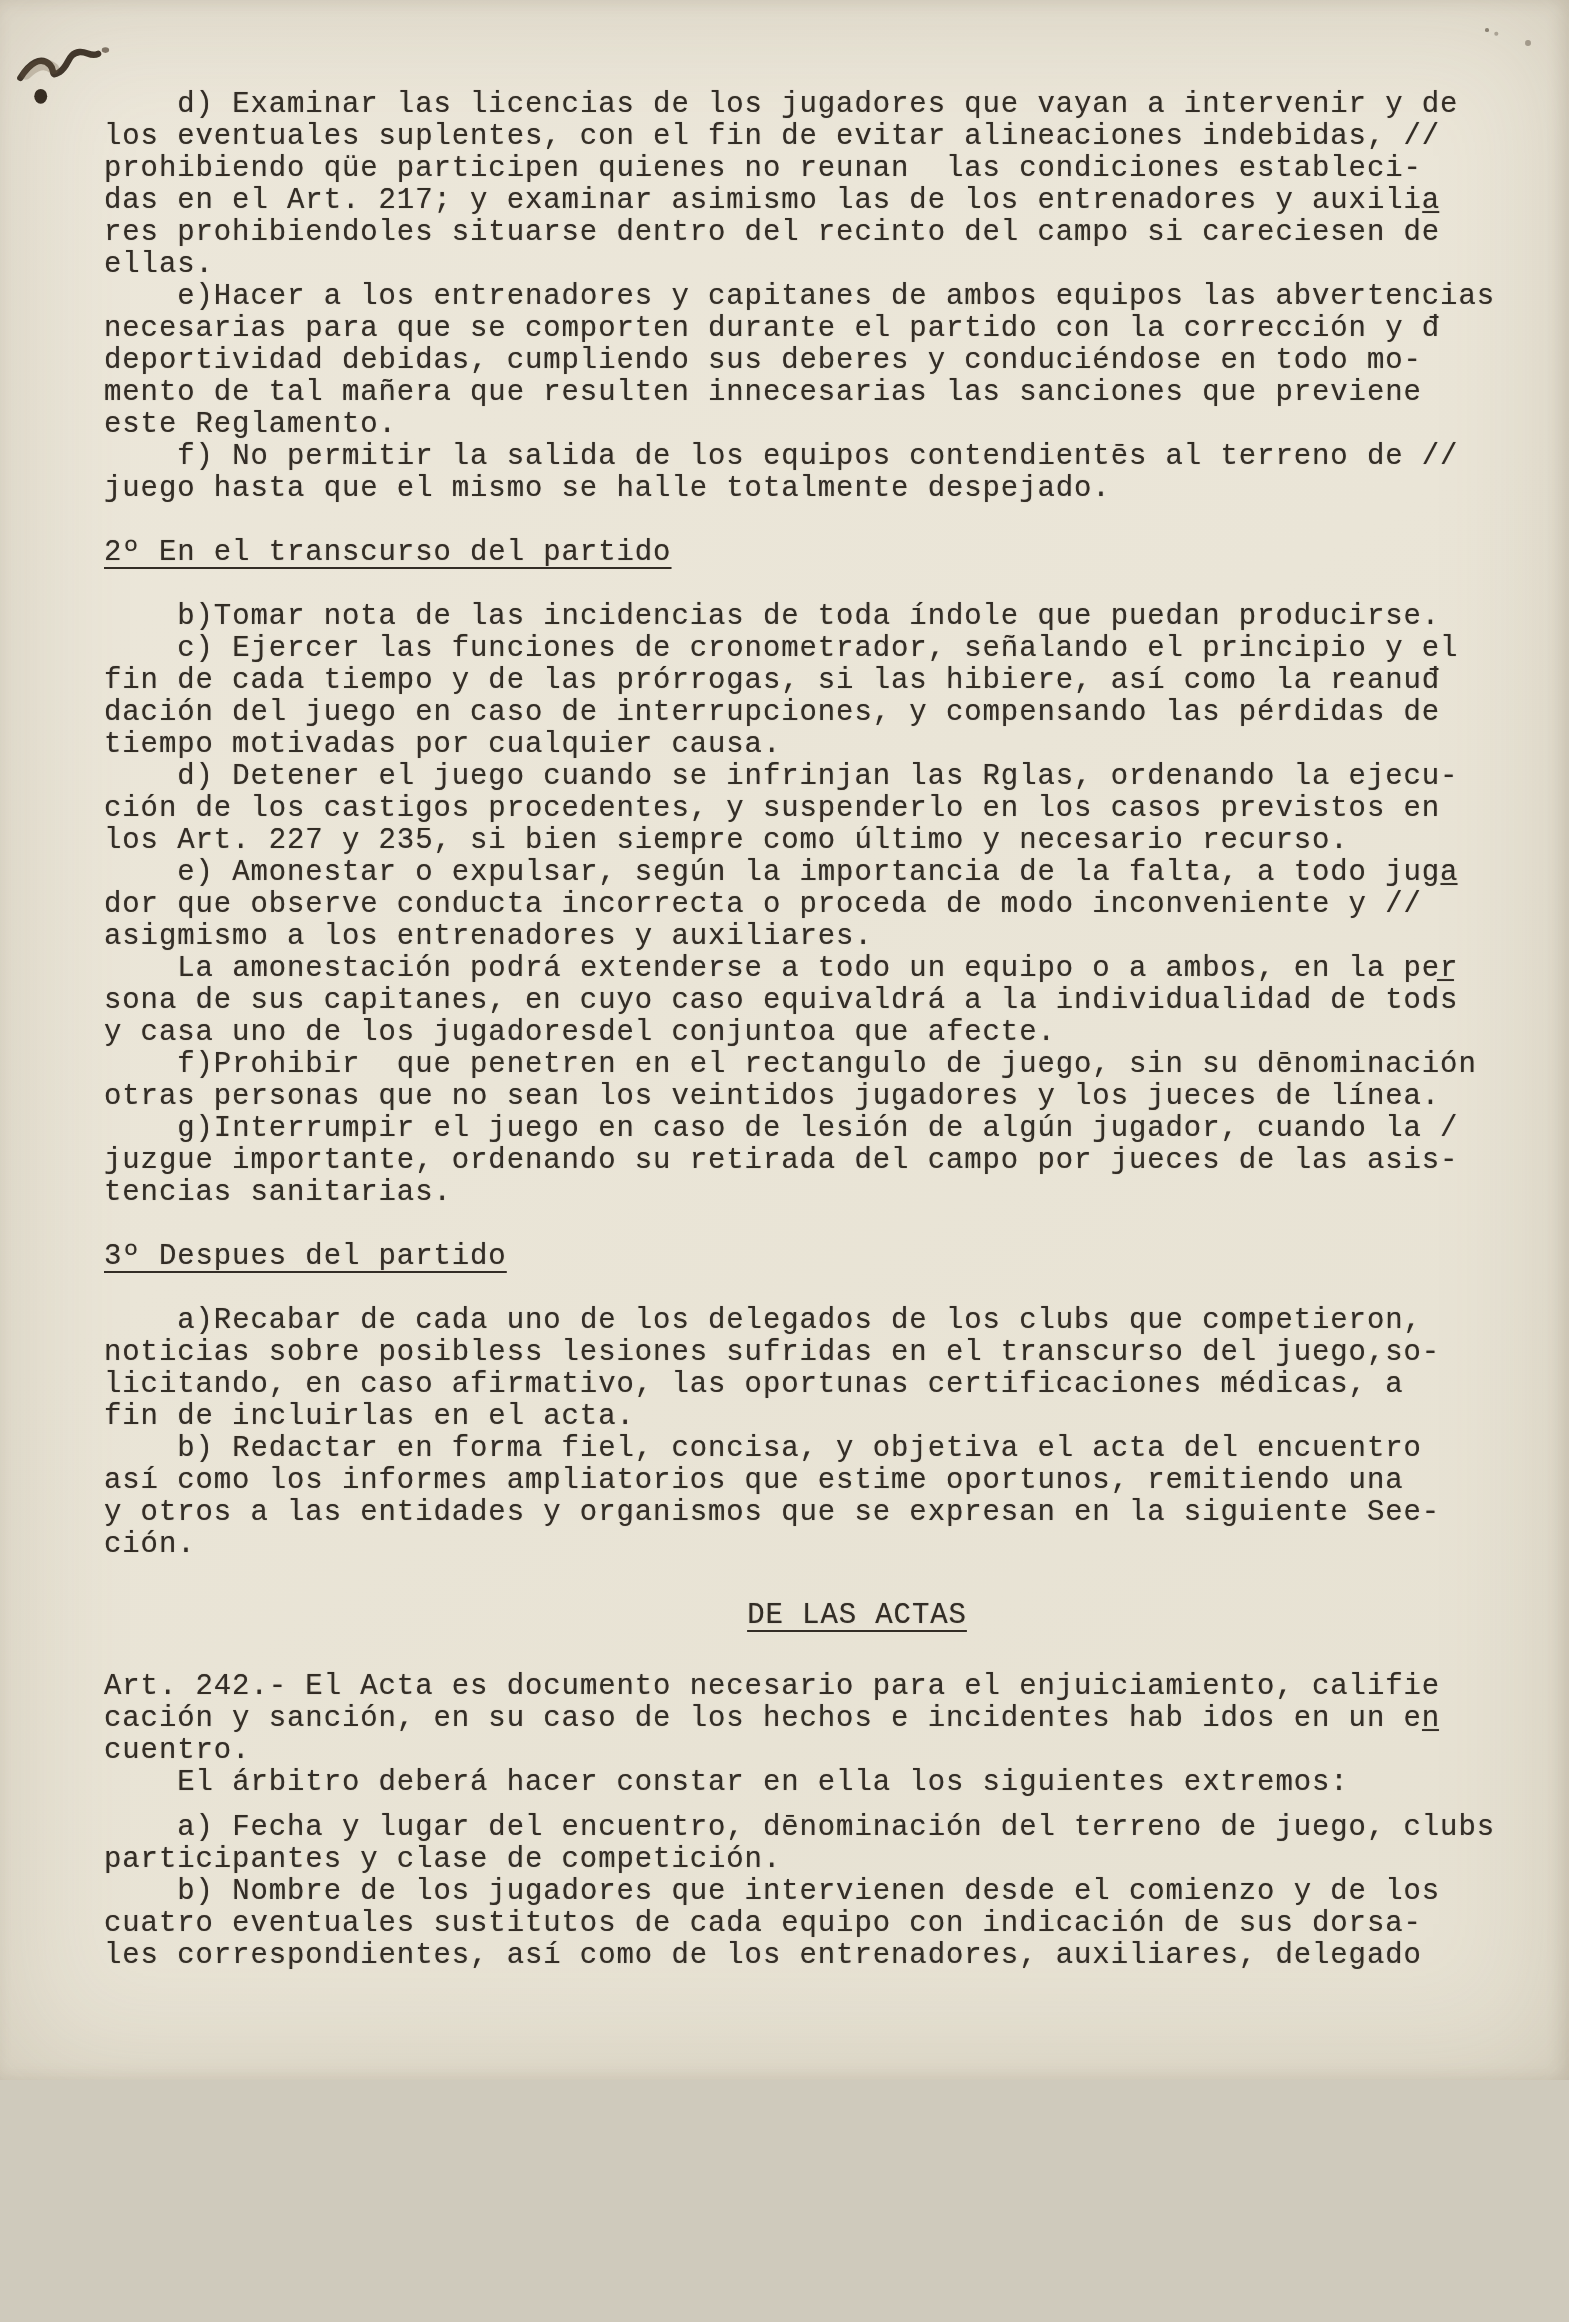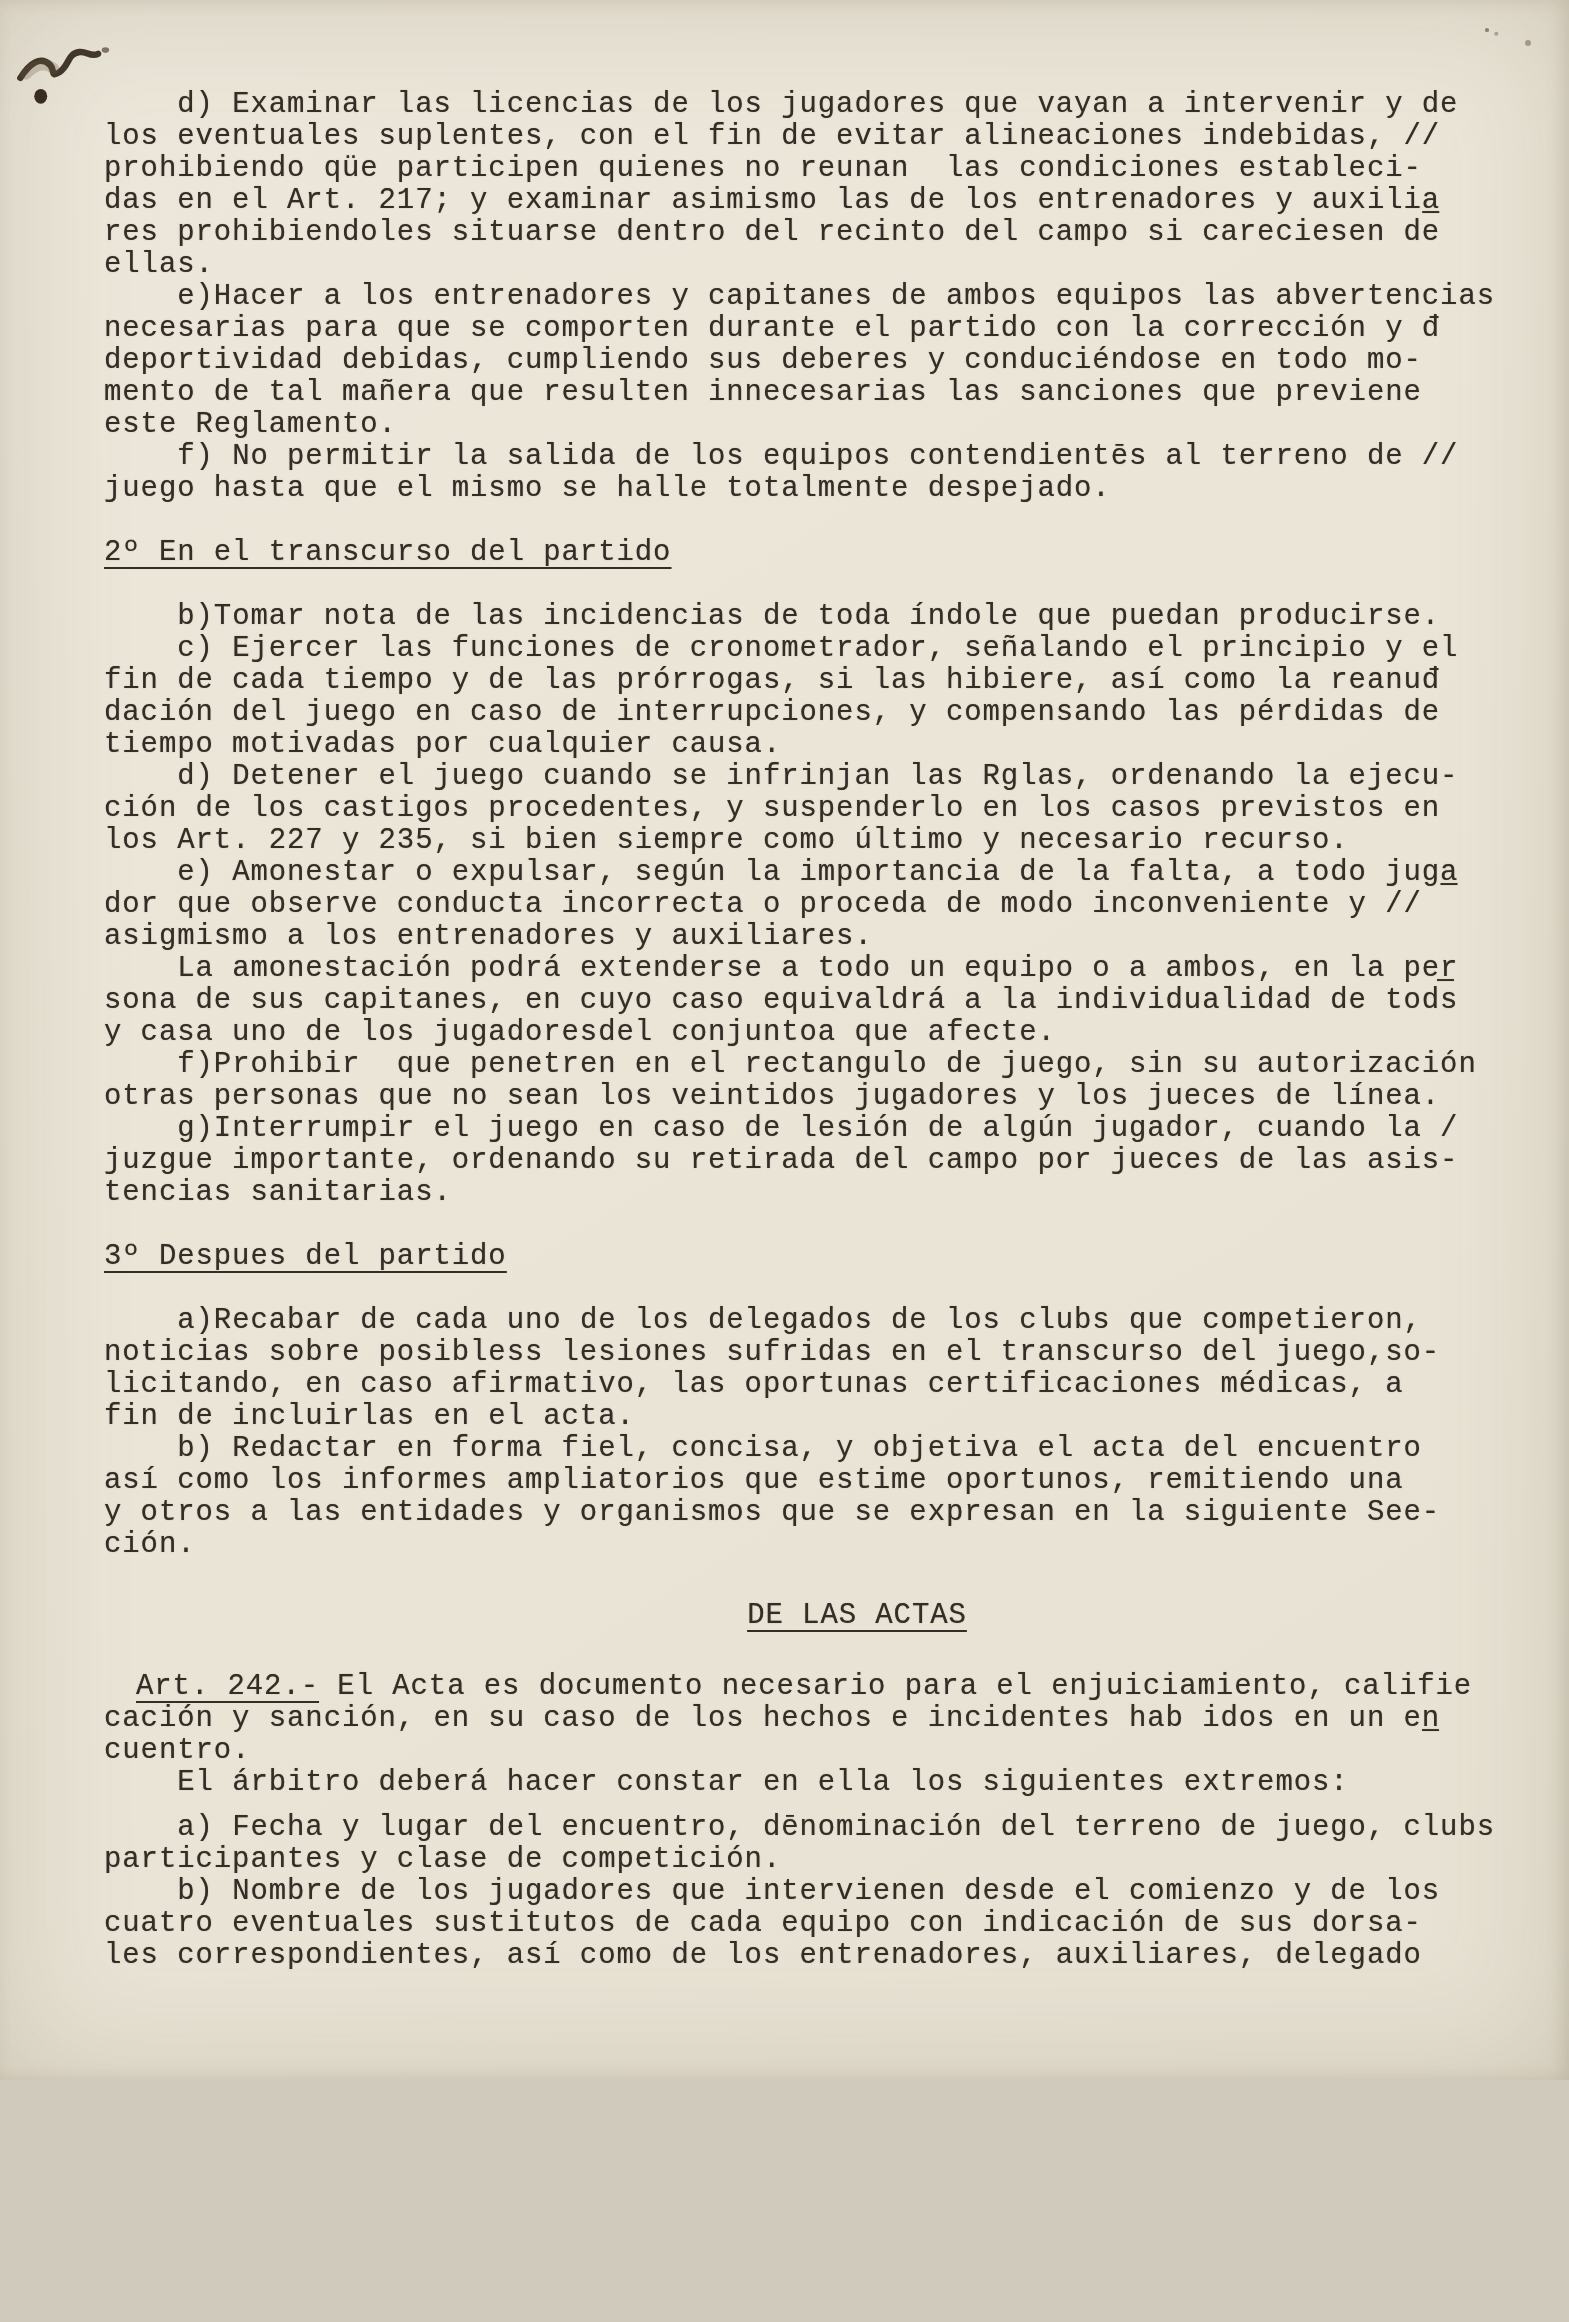--- a/index.html
+++ b/index.html
@@ -40,24 +40,22 @@
   .heading-center{
     margin:39px 0 39px 0;
     font-size:29px;font-weight:normal;
     text-align:center;
     padding-left:83px;
     text-decoration:underline;
     text-decoration-thickness:2.3px;
     text-underline-offset:6.5px;
   }
   .u-lead{
-    text-decoration:underline;
     text-decoration-thickness:2.3px;
     text-underline-offset:6.5px;
-    margin-left:32px;
   }
   .gap-small{margin-top:13px;}
   .stain{position:absolute;left:13px;top:37px;width:122px;height:78px;}
   .specks{
     position:absolute;top:28px;right:80px;width:3.7px;height:3.7px;border-radius:50%;
     background:rgba(70,58,44,.55);
     box-shadow:41px 13px 0 0.9px rgba(70,58,44,.4), 9.3px 3.7px 0 0 rgba(70,58,44,.35);
   }
 </style>
 </head>
@@ -99,21 +97,21 @@
 tiempo motivadas por cualquier causa.</p>
     <p class="para">    d) Detener el juego cuando se infrinjan las Rglas, ordenando la ejecu-
 ción de los castigos procedentes, y suspenderlo en los casos previstos en
 los Art. 227 y 235, si bien siempre como último y necesario recurso.</p>
     <p class="para">    e) Amonestar o expulsar, según la importancia de la falta, a todo juga̲
 dor que observe conducta incorrecta o proceda de modo inconveniente y //
 asigmismo a los entrenadores y auxiliares.</p>
     <p class="para">    La amonestación podrá extenderse a todo un equipo o a ambos, en la per̲
 sona de sus capitanes, en cuyo caso equivaldrá a la individualidad de tods
 y casa uno de los jugadoresdel conjuntoa que afecte.</p>
-    <p class="para">    f)Prohibir  que penetren en el rectangulo de juego, sin su autorización
+    <p class="para">    f)Prohibir  que penetren en el rectangulo de juego, sin su dēnominación
 otras personas que no sean los veintidos jugadores y los jueces de línea.</p>
     <p class="para">    g)Interrumpir el juego en caso de lesión de algún jugador, cuando la /
 juzgue importante, ordenando su retirada del campo por jueces de las asis-
 tencias sanitarias.</p>
 
     <h2 class="heading">3º Despues del partido</h2>
 
     <p class="para">    a)Recabar de cada uno de los delegados de los clubs que competieron,
 noticias sobre posibless lesiones sufridas en el transcurso del juego,so-
 licitando, en caso afirmativo, las oportunas certificaciones médicas, a

